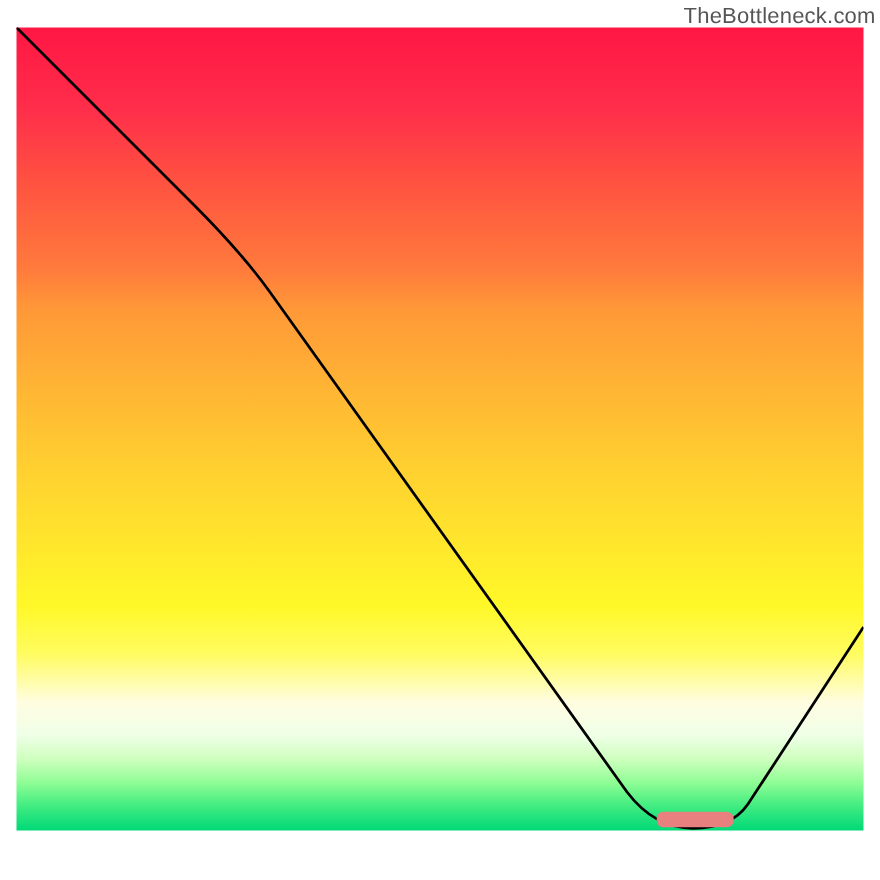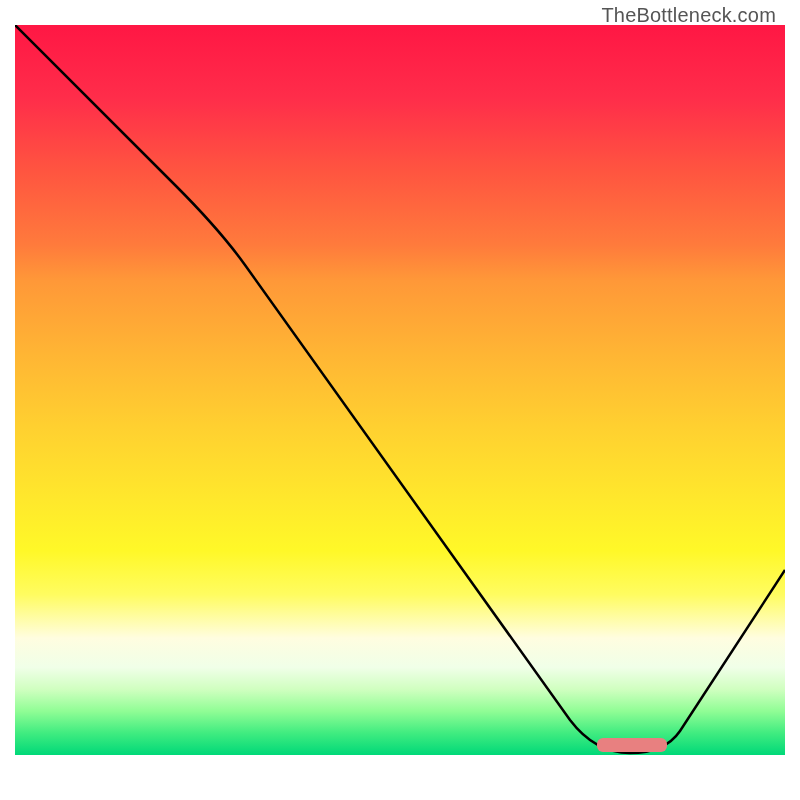--- a/index.html
+++ b/index.html
@@ -40,21 +40,21 @@
       #f0ffe8 88%,
       #d0ffc0 91%,
       #90fd95 94%,
       #40ec80 97%,
       #00d878 100%
     );
   }
   .watermark {
     position: absolute;
     top: 4px;
-    right: 24px;
+    right: 4px;
     color: #555;
     font-size: 20px;
     font-weight: 500;
     letter-spacing: 0.2px;
   }
   svg.line-overlay {
     position: absolute;
     left: 0;
     top: 0;
     width: 770px;

